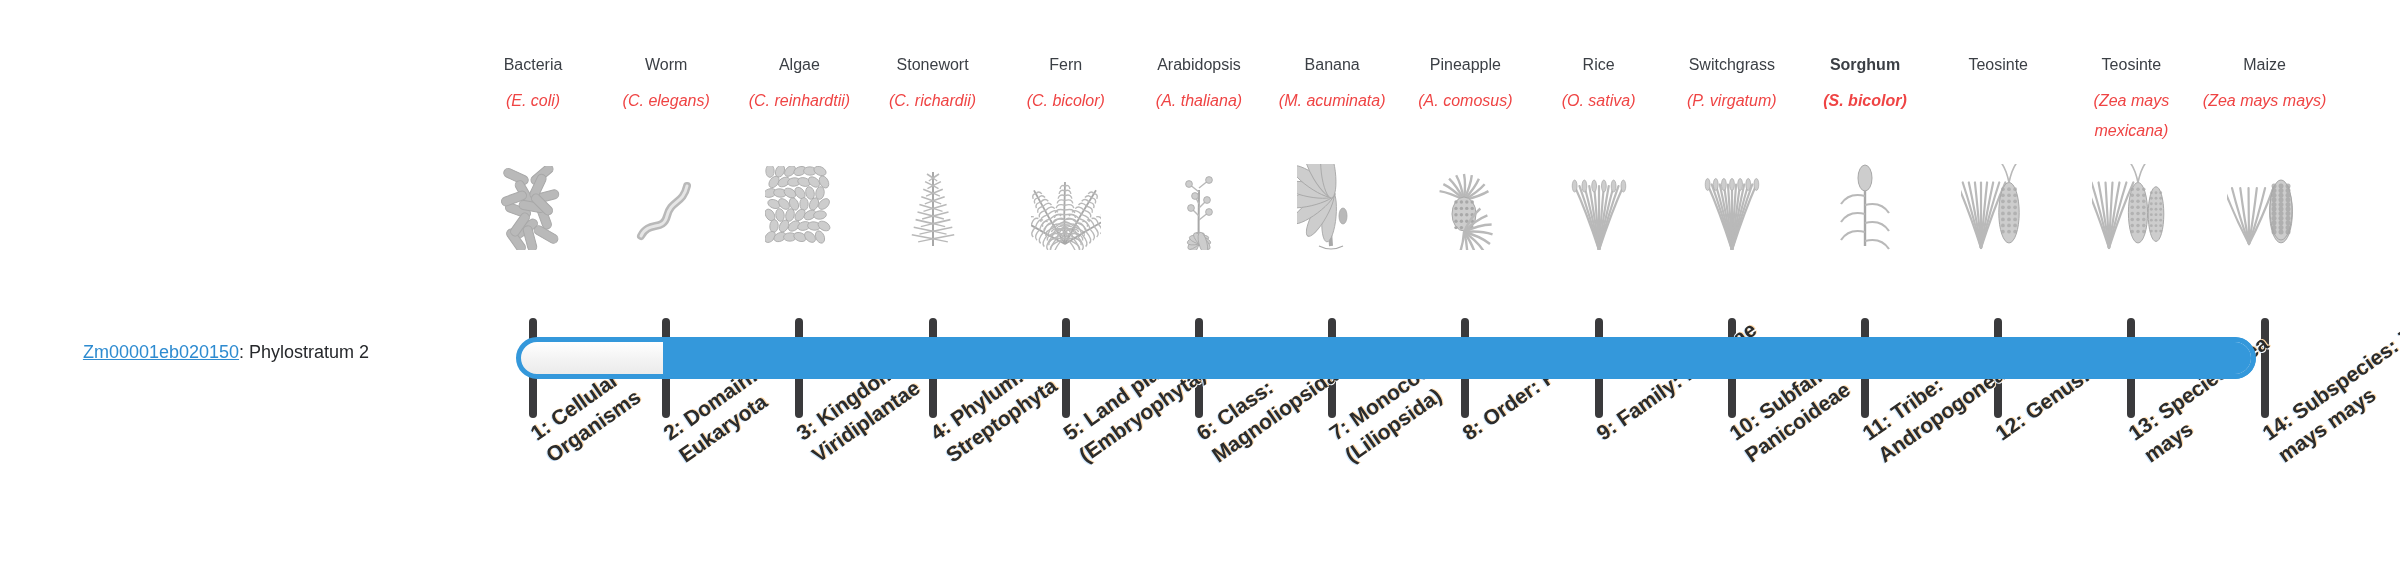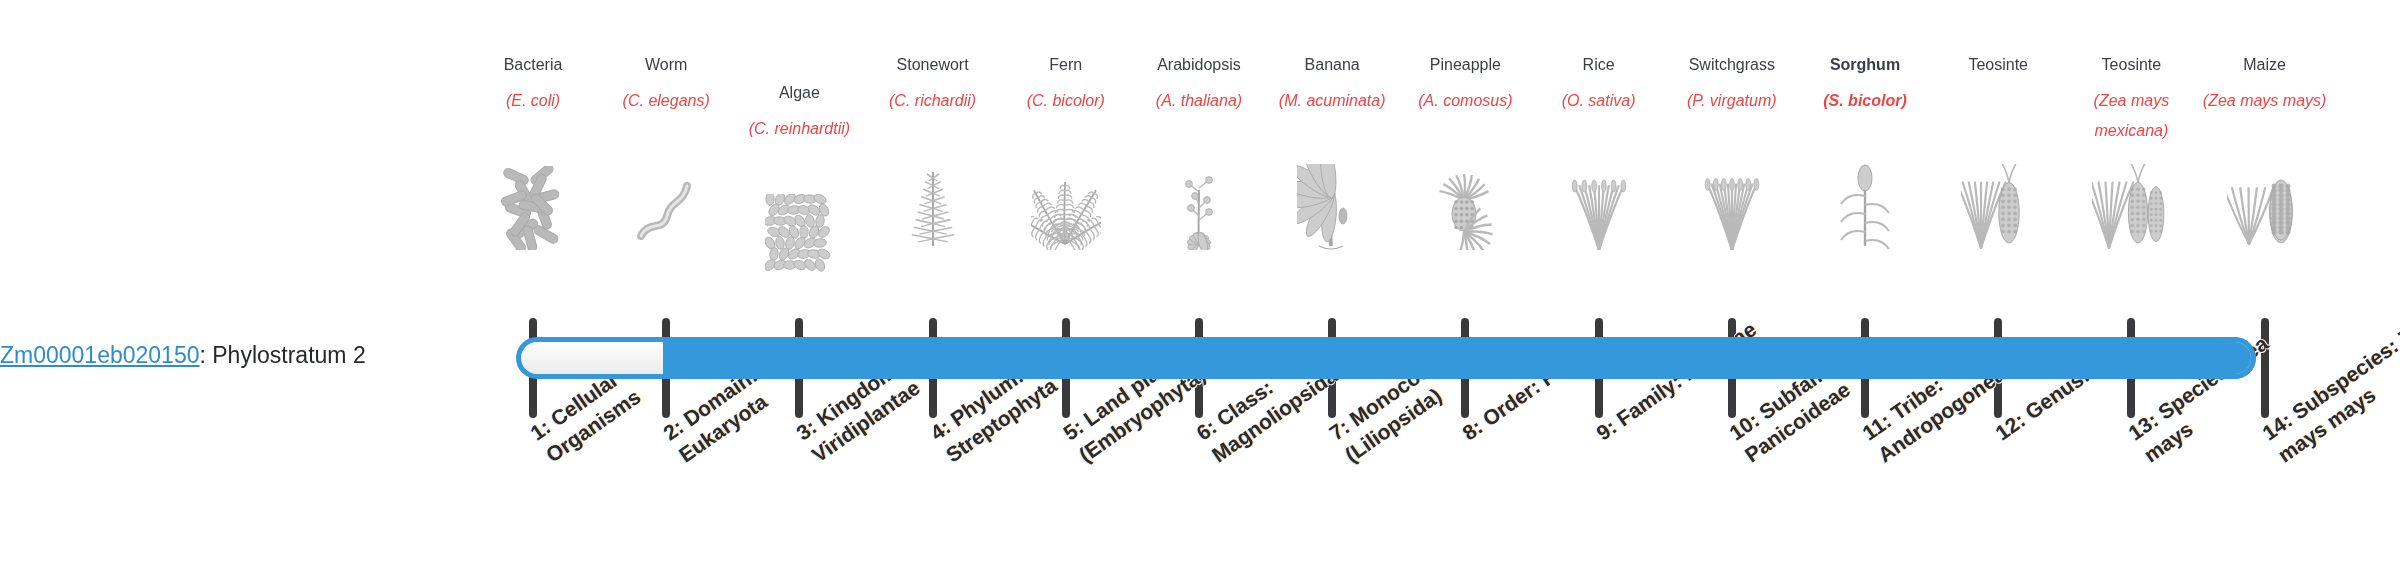--- a/index.html
+++ b/index.html
@@ -10,22 +10,22 @@
     overflow:hidden;
     position:relative;
   }
   #stage{position:absolute;left:0;top:0;width:2400px;height:580px;}
 
   
   .gene-label{
     position:absolute;
     left:0px; top:342px;
     width:452px;
-    text-align:left;
-    font-size:23px;
+    text-align:center;
+    font-size:18px;
     color:#26282b;
     white-space:nowrap;
   }
   .gene-link{
     color:#2e8bd0;
     text-decoration:underline;
     cursor:pointer;
   }
 
   
@@ -150,21 +150,21 @@
       <div class="species-col" style="left: 591.2px; width: 150px;">
         <div class="sp-common">Worm</div>
         <div class="sp-sci">(C. elegans)</div>
         <div class="sp-thumb">
           <svg width="66" height="80" viewBox="0 0 66 80">
             <path d="M8 66 C16 50 30 62 34 46 C38 30 50 34 54 16" fill="none" stroke="#b9b9b9" stroke-width="8" stroke-linecap="round"></path>
             <path d="M8 66 C16 50 30 62 34 46 C38 30 50 34 54 16" fill="none" stroke="#e6e6e6" stroke-width="3" stroke-linecap="round"></path>
           </svg>
         </div>
       </div>
-      <div class="species-col" style="left: 724.4px; width: 150px; margin-top: 28px;">
+      <div class="species-col" style="left: 724.4px; width: 150px;">
         <div class="sp-common">Algae</div>
         <div class="sp-sci">(C. reinhardtii)</div>
         <div class="sp-thumb">
           <svg width="68" height="84" viewBox="0 0 68 84">
             <ellipse cx="5" cy="5" rx="4.2" ry="6.4" fill="#cdcdcd" stroke="#a8a8a8" stroke-width="0.8" transform="rotate(0 5 5)"></ellipse>
             <ellipse cx="15" cy="5" rx="4.2" ry="6.4" fill="#cdcdcd" stroke="#a8a8a8" stroke-width="0.8" transform="rotate(23 15 5)"></ellipse>
             <ellipse cx="25" cy="5" rx="4.2" ry="6.4" fill="#cdcdcd" stroke="#a8a8a8" stroke-width="0.8" transform="rotate(46 25 5)"></ellipse>
             <ellipse cx="35" cy="5" rx="4.2" ry="6.4" fill="#cdcdcd" stroke="#a8a8a8" stroke-width="0.8" transform="rotate(69 35 5)"></ellipse>
             <ellipse cx="45" cy="5" rx="4.2" ry="6.4" fill="#cdcdcd" stroke="#a8a8a8" stroke-width="0.8" transform="rotate(92 45 5)"></ellipse>
             <ellipse cx="55" cy="5" rx="4.2" ry="6.4" fill="#cdcdcd" stroke="#a8a8a8" stroke-width="0.8" transform="rotate(115 55 5)"></ellipse>

